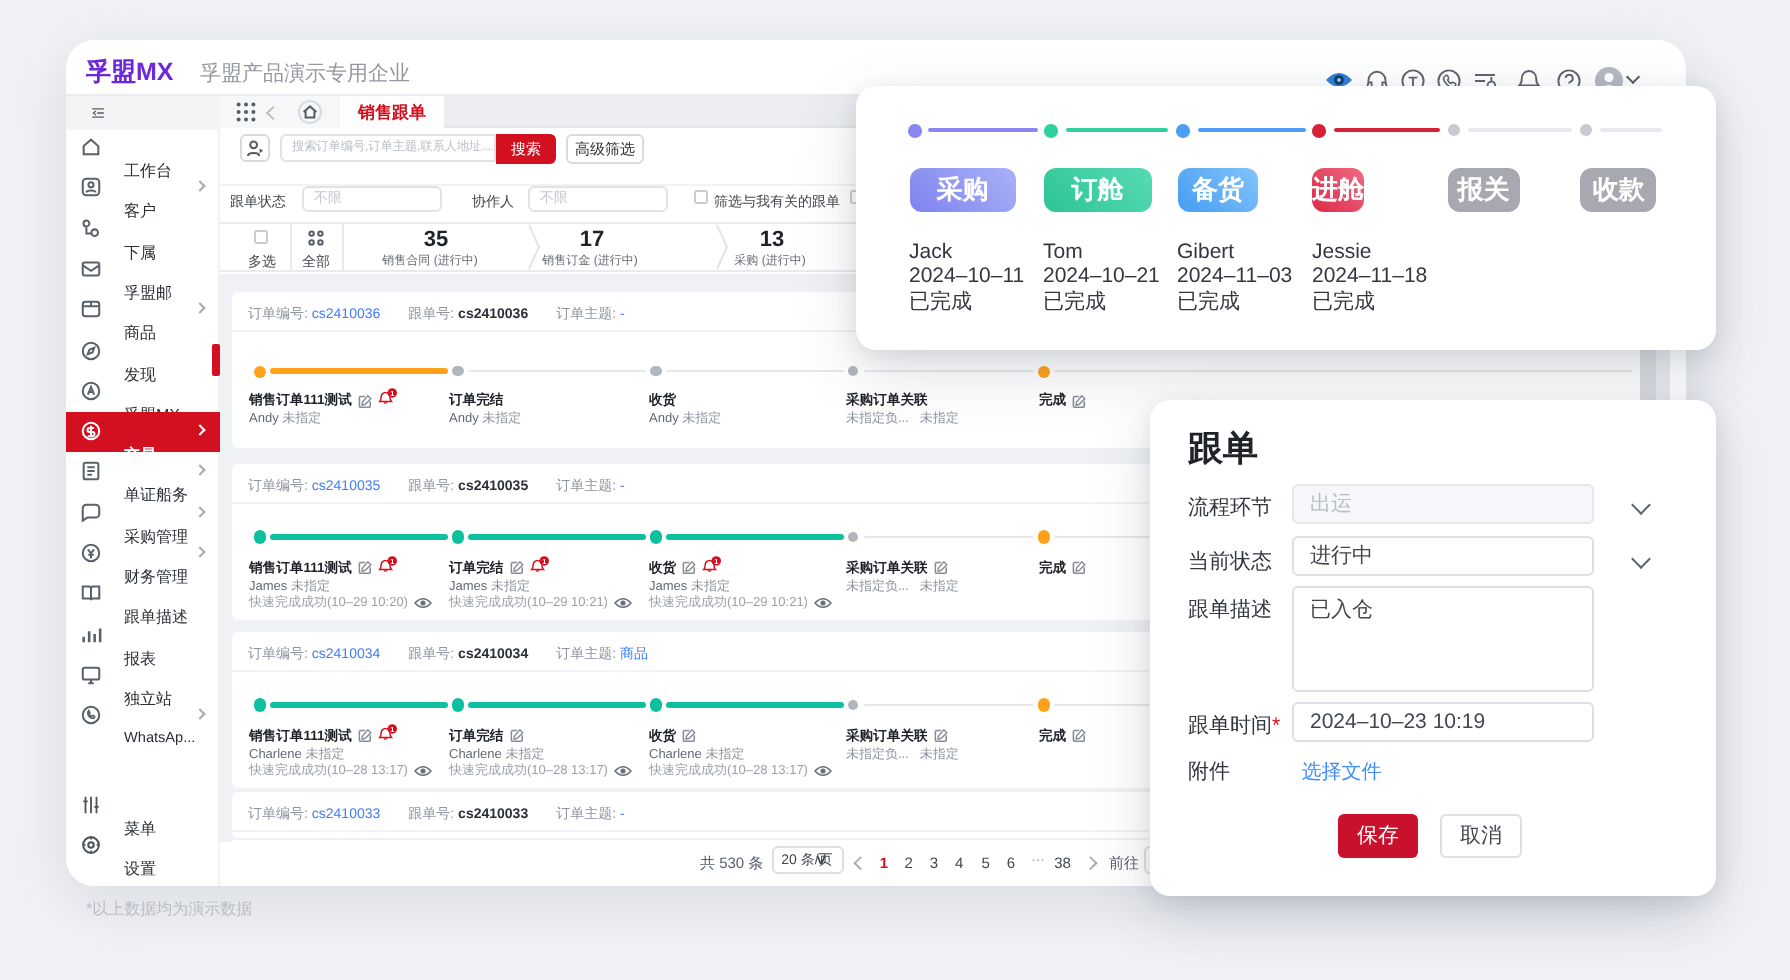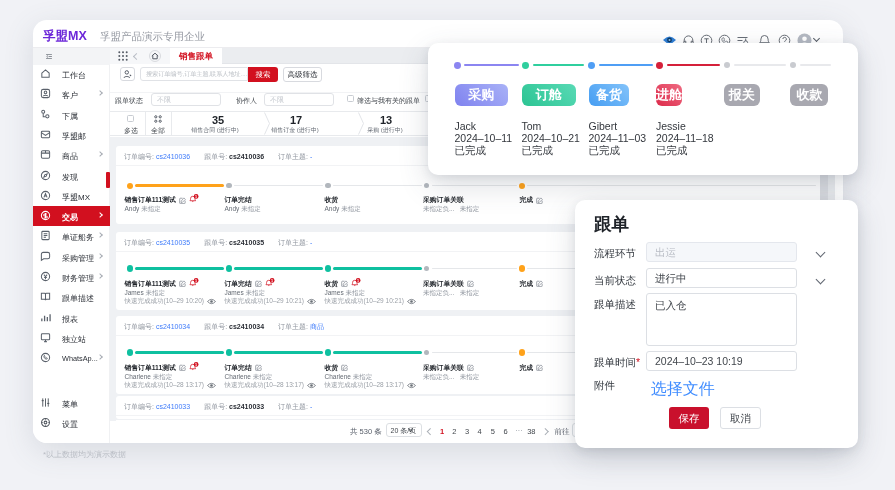--- a/index.html
+++ b/index.html
@@ -7,21 +7,21 @@
 body { position:relative; background:#f1f2f6; font-family:"Liberation Sans",sans-serif; color:#1f2329; }
 .ab { position:absolute; }
 #app { left:33px; top:20px; width:810px; height:423px; background:#fff; border-radius:14px; box-shadow:0 8px 30px rgba(90,100,120,.16); }
 #hdr { left:33px; top:20px; width:810px; height:28px; border-bottom:1px solid #ececef; border-radius:14px 14px 0 0; }
 #logo { left:43px; top:27.5px; font-size:12.5px; font-weight:bold; color:#6d28d9; letter-spacing:0; }
 #logosub { left:100px; top:30px; font-size:10.5px; color:#9498a1; }
 #side { left:33px; top:48px; width:77px; height:395px; background:#fff; border-right:1px solid #f0f1f3; border-radius:0 0 0 14px; }
 #sidetop { left:33px; top:48px; width:77px; height:17px; background:#f3f4f6; }
 .mi { position:absolute; left:33px; width:77px; height:20px; }
 .mi .ic { position:absolute; left:7px; top:4px; width:11px; height:11px; }
-.mi .tx { position:absolute; left:29px; top:6px; font-size:8px; color:#2b2f36; white-space:nowrap; }
+.mi .tx { position:absolute; left:29px; top:16px; font-size:8px; color:#2b2f36; white-space:nowrap; }
 .mi .ar { position:absolute; left:64.5px; top:7px; width:4px; height:4px; border-top:1px solid #a6abb3; border-right:1px solid #a6abb3; transform:rotate(45deg); }
 .mi.sel { background:#d2101f; }
 .mi.sel .tx { color:#fff; font-weight:bold; }
 #tabbar { left:110px; top:48px; width:712px; height:16px; background:#f6f7f9; }
 #tabgray { left:218px; top:48px; width:604px; height:16px; background:#ebedf0; border-bottom:1px solid #e3e5e9; }
 #tabact { left:170px; top:48px; width:52px; height:16px; background:#fff; font-size:8.5px; font-weight:bold; color:#d2101f; text-align:center; line-height:16px; }
 #tbwhite { left:822px; top:48px; width:21px; height:16px; background:#fff; }
 #srow { left:110px; top:64px; width:733px; height:28px; background:#fff; }
 #pbox { left:120px; top:67px; width:15px; height:14px; border:1px solid #d8dadf; border-radius:3px; }
 #sinput { left:140px; top:67px; width:108px; height:14px; border:1px solid #e0e2e6; border-radius:3px 0 0 3px; font-size:6.2px; letter-spacing:-0.1px; color:#bcc0c6; line-height:12px; padding-left:5px; white-space:nowrap; overflow:hidden; }
@@ -584,15 +584,15 @@
 <div class="fctl ab" style="top:242px; height:19.5px; background:#f5f7fa; border-color:#e4e7ed; color:#b8bcc4; line-height:18px; padding-left:8px;">出运</div>
 <div class="chv ab" style="left:817px; top:249px;"></div>
 <div class="flb ab" style="top:273.5px;">当前状态</div>
 <div class="fctl ab" style="top:268px; height:20px; line-height:18px; padding-left:8px;">进行中</div>
 <div class="chv ab" style="left:817px; top:275.5px;"></div>
 <div class="flb ab" style="top:298px;">跟单描述</div>
 <div class="fctl ab" style="top:293px; height:53px; line-height:12px; padding:5px 8px;">已入仓</div>
 <div class="flb ab" style="top:355.5px;">跟单时间<span style="color:#d2101f;">*</span></div>
 <div class="fctl ab" style="top:351px; height:19.5px; line-height:18px; padding-left:8px;">2024–10–23 10:19</div>
 <div class="flb ab" style="top:378.5px;">附件</div>
-<div class="ab" style="left:650.7px; top:378.5px; font-size:16px; color:#3f8cff;text-align:right;">选择文件</div>
+<div class="ab" style="left:650.7px; top:378.5px; font-size:10px; color:#3f8cff;text-align:right;">选择文件</div>
 <div id="savebtn" class="ab">保存</div>
 <div id="cancelbtn" class="ab">取消</div>
 
 </body></html>

